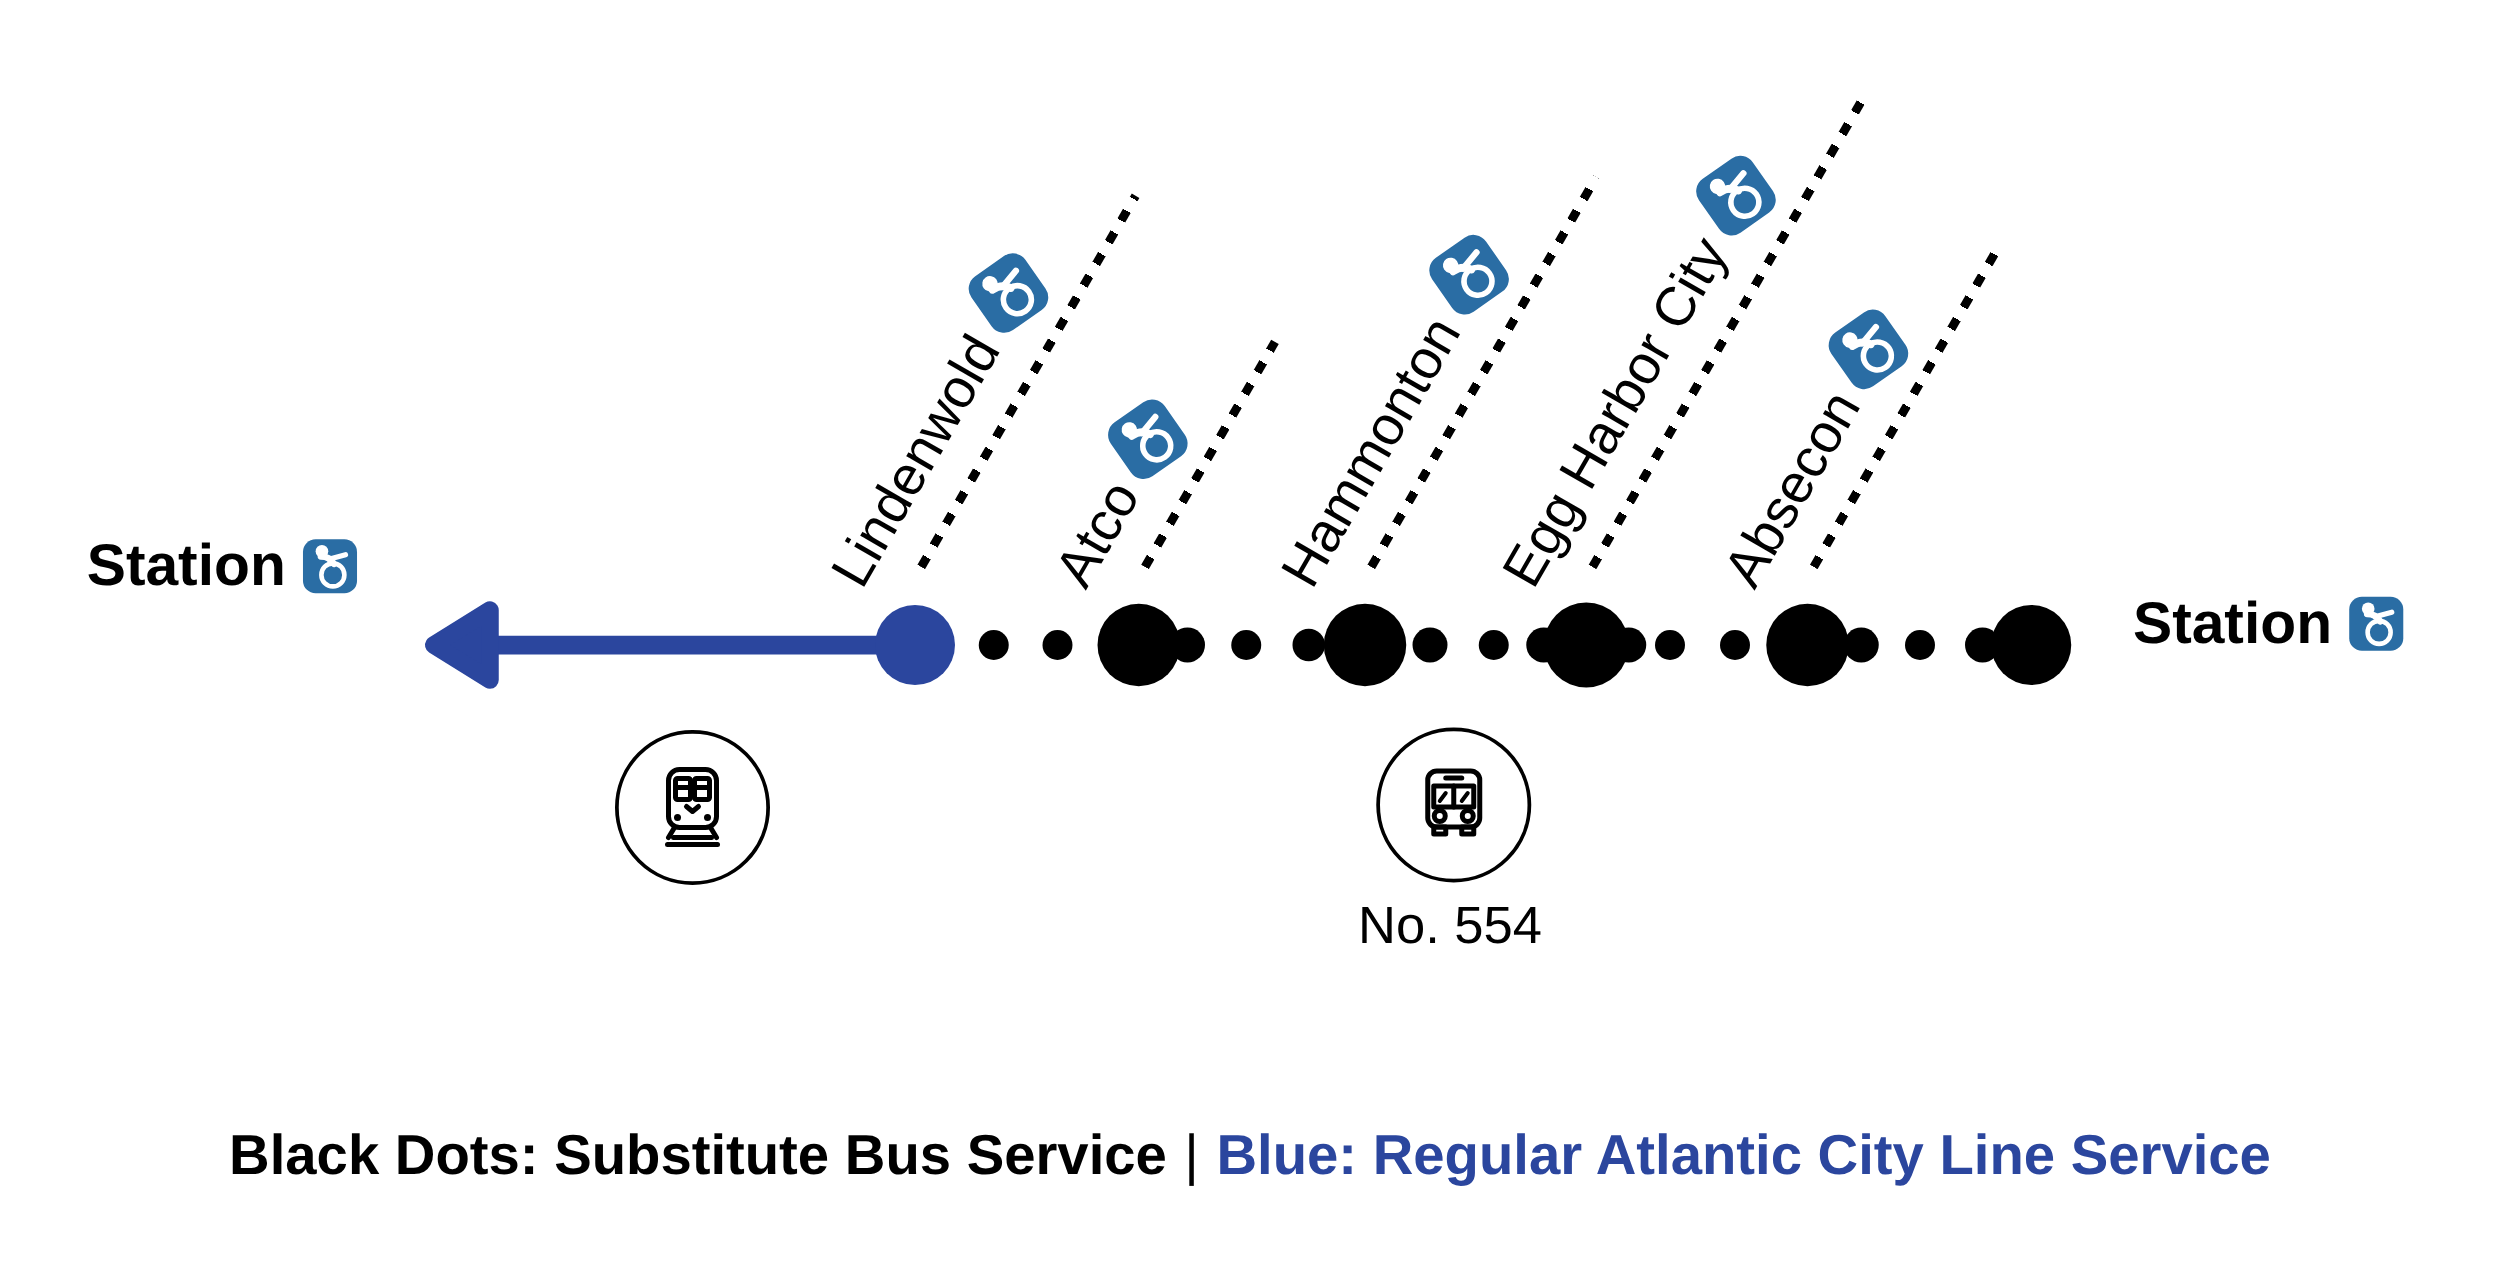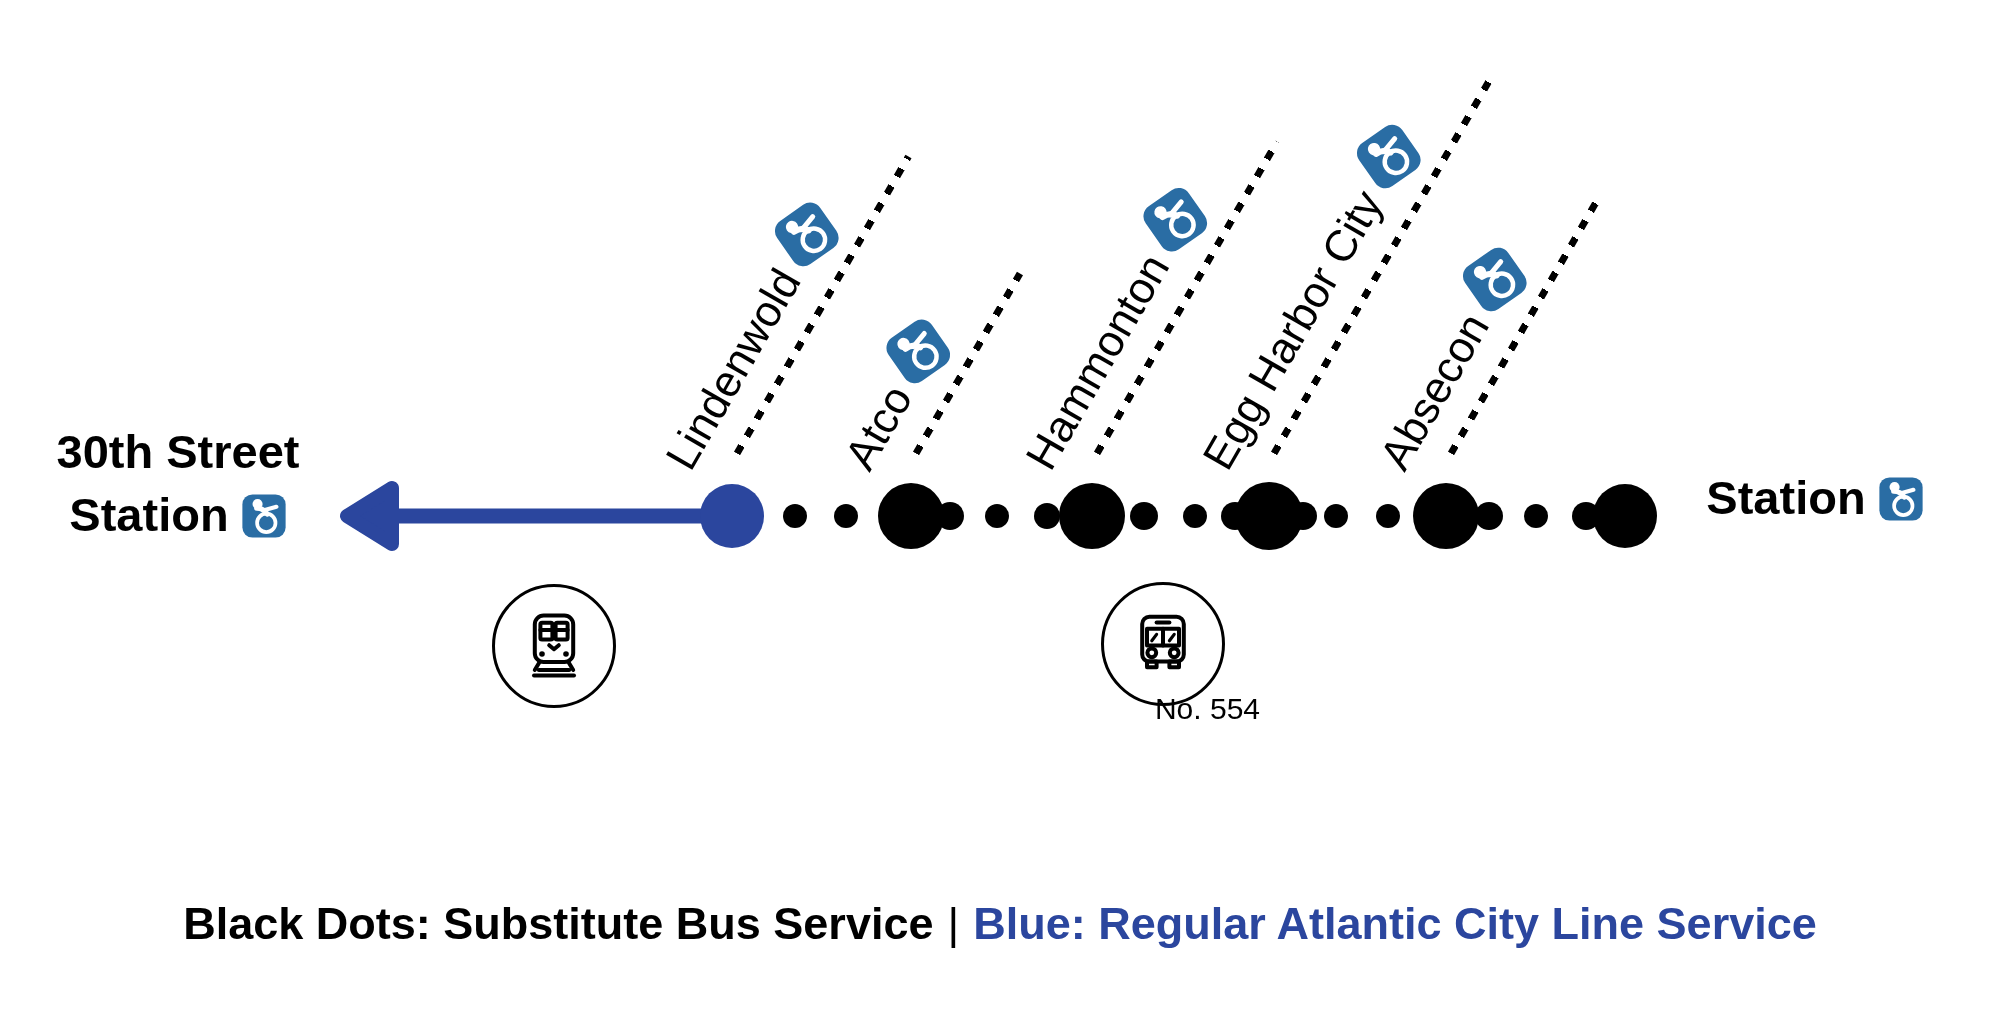--- a/index.html
+++ b/index.html
@@ -24,22 +24,22 @@
   #origin-label { left:18px; top:420px; width:320px; }
   #terminus-label { left:1660px; top:466px; width:310px; }
   .inline-acc { display:inline-block; width:46px; height:46px; vertical-align:middle;
                 margin-left:12px; transform:translateY(-3px); }
   
   .badge { position:absolute; width:118px; height:118px; border:3.5px solid var(--ink);
            border-radius:50%; display:flex; align-items:center; justify-content:center; background:#fff; }
   #train-badge { left:492px; top:584px; }
   #bus-badge { left:1101px; top:582px; }
   .badge svg { width:80px; height:80px; }
-  #bus-caption { position:absolute; left:1060px; top:692px; width:200px; text-align:right;
-                 font-size:30px; font-weight:400; }
+  #bus-caption { position:absolute; left:1060px; top:716px; width:200px; text-align:center;
+                 font-size:42px; font-weight:400; }
   
   #legend { position:absolute; left:0; top:850px; width:2000px; text-align:center;
             font-size:45px; font-weight:700; white-space:nowrap;margin-top:48px; }
   #legend .lg-blue { color:var(--blue); }
   #legend .lg-sep { color:var(--ink); padding:0 14px; font-weight:500; }
   .acc-icon svg, .inline-acc svg { width:100%; height:100%; display:block; }
 </style>
 </head>
 <body>
 
@@ -156,21 +156,20 @@
                 <circle cx="55" cy="65" r="20" stroke="#fff" stroke-width="8" fill="none"></circle>
               </svg>
             </span>
           </div>
           <div class="st-dash"></div>
         </div>
       </div>
     </div>
 
   <div id="origin-label" class="end-label">
-    <div>30th Street</div>
     <div><span>Station</span><span class="inline-acc acc-slot"><svg viewBox="0 0 100 100" xmlns="http://www.w3.org/2000/svg">
             <rect x="3" y="3" width="94" height="94" rx="22" fill="var(--icon-blue)"></rect>
             <circle cx="36" cy="24" r="11" fill="#fff"></circle>
             <path d="M34 33 Q50 33 57 46" stroke="#fff" stroke-width="11" fill="none" stroke-linecap="round"></path>
             <path d="M48 38 L77 30" stroke="#fff" stroke-width="9" fill="none" stroke-linecap="round"></path>
             <circle cx="55" cy="65" r="20" stroke="#fff" stroke-width="8" fill="none"></circle>
           </svg></span></div>
   </div>
 
   <div id="terminus-label" class="end-label">

